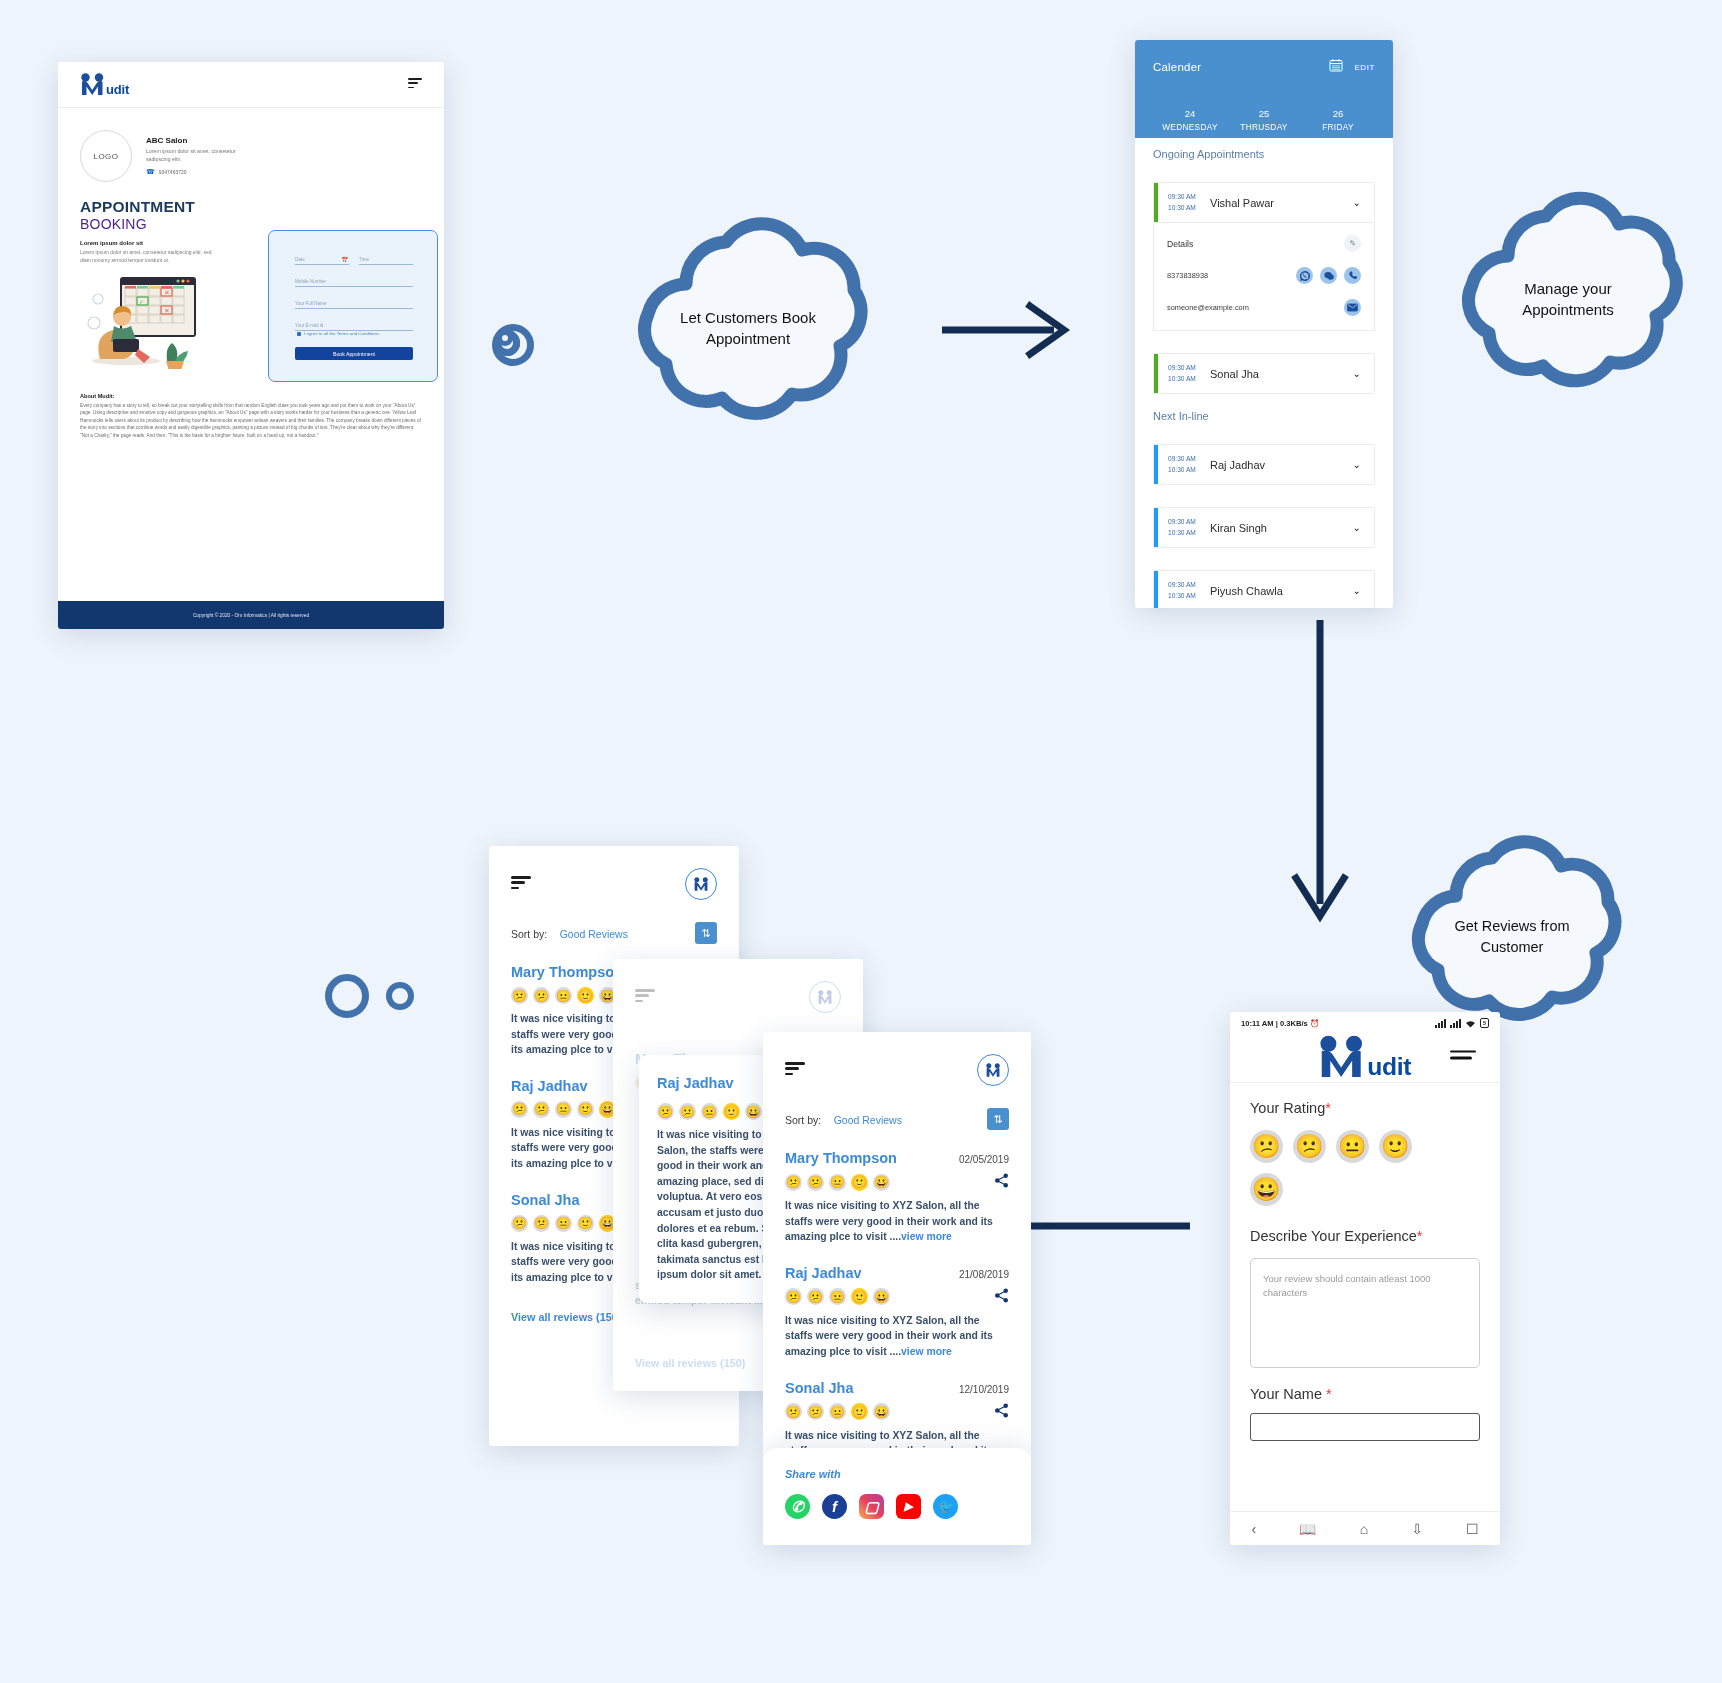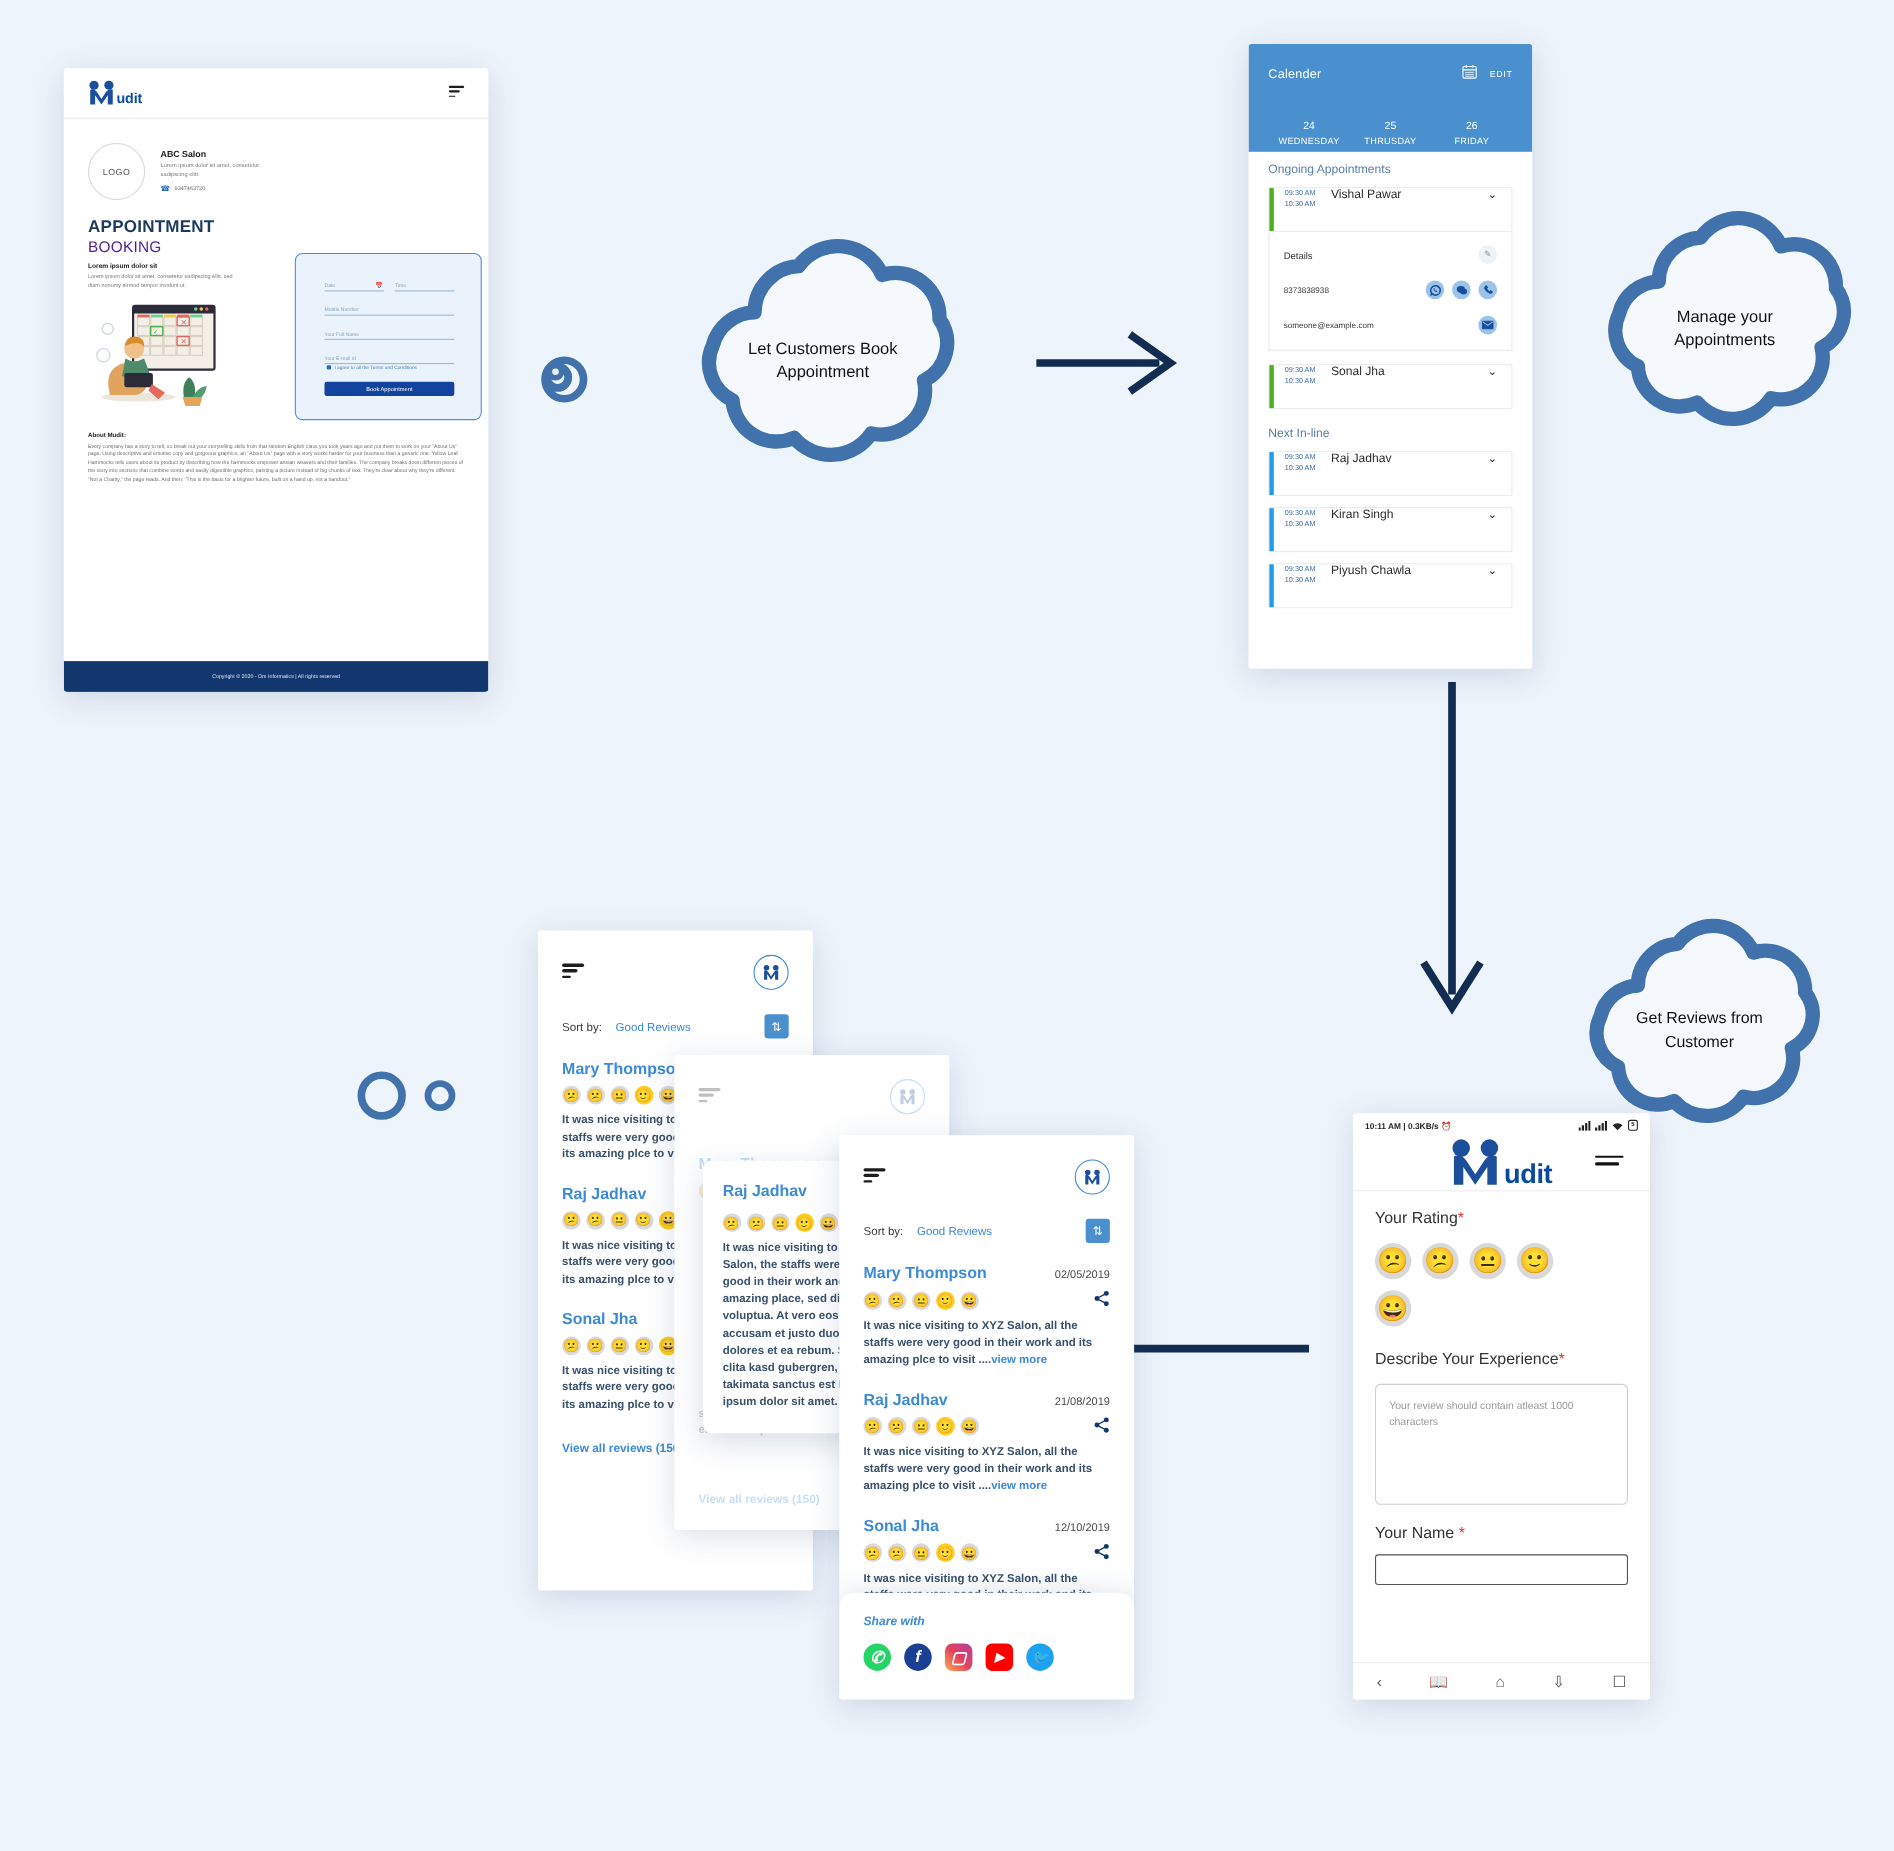--- a/index.html
+++ b/index.html
@@ -102,22 +102,22 @@
   .cal-actions{display:flex;align-items:center;gap:11px;}
   .cal-edit{font-size:8px;letter-spacing:.6px;}
   .cal-days{display:flex;margin-top:32px;}
   .cal-day{flex:1;text-align:center;padding-bottom:8px;}
   .cal-day .num{font-size:9.5px;}
   .cal-day .nm{font-size:8.3px;margin-top:3px;letter-spacing:.3px;}
   .cal-day.active{border-bottom:2px solid #fff;}
   .cal-body{padding:10px 18px;}
   .sec-h{font-size:11px;color:#5a7ea8;margin-bottom:10px;}
   .appt{
-    display:flex;align-items:flex-start;border:1px solid #ececec;border-radius:2px;
-    height:41px;background:#fff;position:relative;margin-bottom:10px;
+    display:flex;align-items:center;border:1px solid #ececec;border-radius:2px;
+    height:41px;background:#fff;position:relative;margin-bottom:10px;margin-top:22px;
   }
   .appt .bar{position:absolute;left:0;top:0;bottom:0;width:4px;}
   .appt.green .bar{background:#4caf1e;}
   .appt.blue .bar{background:#1f9bf0;}
   .appt .times{padding-left:14px;width:56px;}
   .appt .times span{display:block;font-size:6.6px;color:#3b6ea8;line-height:1.55;}
   .appt .who{font-size:11px;color:#2b2b2b;flex:1;}
   .appt .chev{color:#222;font-size:10px;padding-right:13px;}
   .details{
     border:1px solid #ececec;border-top:none;margin-top:-10px;margin-bottom:12px;
@@ -491,21 +491,21 @@
 Appointments</div>
   </div>
 
   <div class="arrow" style="left:1290px;top:620px;width:60px;height:312px;">
     <svg width="60" height="312" viewBox="0 0 60 312">
       <line x1="30" y1="0" x2="30" y2="284" stroke="#122c52" stroke-width="7"></line>
       <path d="M6 258 L30 296 L54 258" fill="none" stroke="#122c52" stroke-width="7" stroke-linecap="square"></path>
     </svg>
   </div>
 
-  <div class="cloud" style="left:1409px;top:830px;width:272px;height:214px;">
+  <div class="cloud" style="left:1376px;top:830px;width:272px;height:214px;">
     <svg width="272" height="214" viewBox="0 0 272 214">
       <path d="M80 66 a38 38 0 0 1 36 -38 a40 40 0 0 1 69 8 a36 36 0 0 1 47 36 a34 34 0 0 1 -12 51 a36 36 0 0 1 -44 44 a40 40 0 0 1 -63 4 a36 36 0 0 1 -51 -31 a34 34 0 0 1 -16 -46 a36 36 0 0 1 34 -28 z" fill="#f5f9fd" stroke="#4272ab" stroke-width="13" stroke-linejoin="round"></path>
     </svg>
     <div class="ctext" style="white-space:pre-line;font-size:14.5px;">Get Reviews from
 Customer</div>
   </div>
 
   <div class="card shadow" id="fbphone">
     <div class="fb-status">
       <span>

